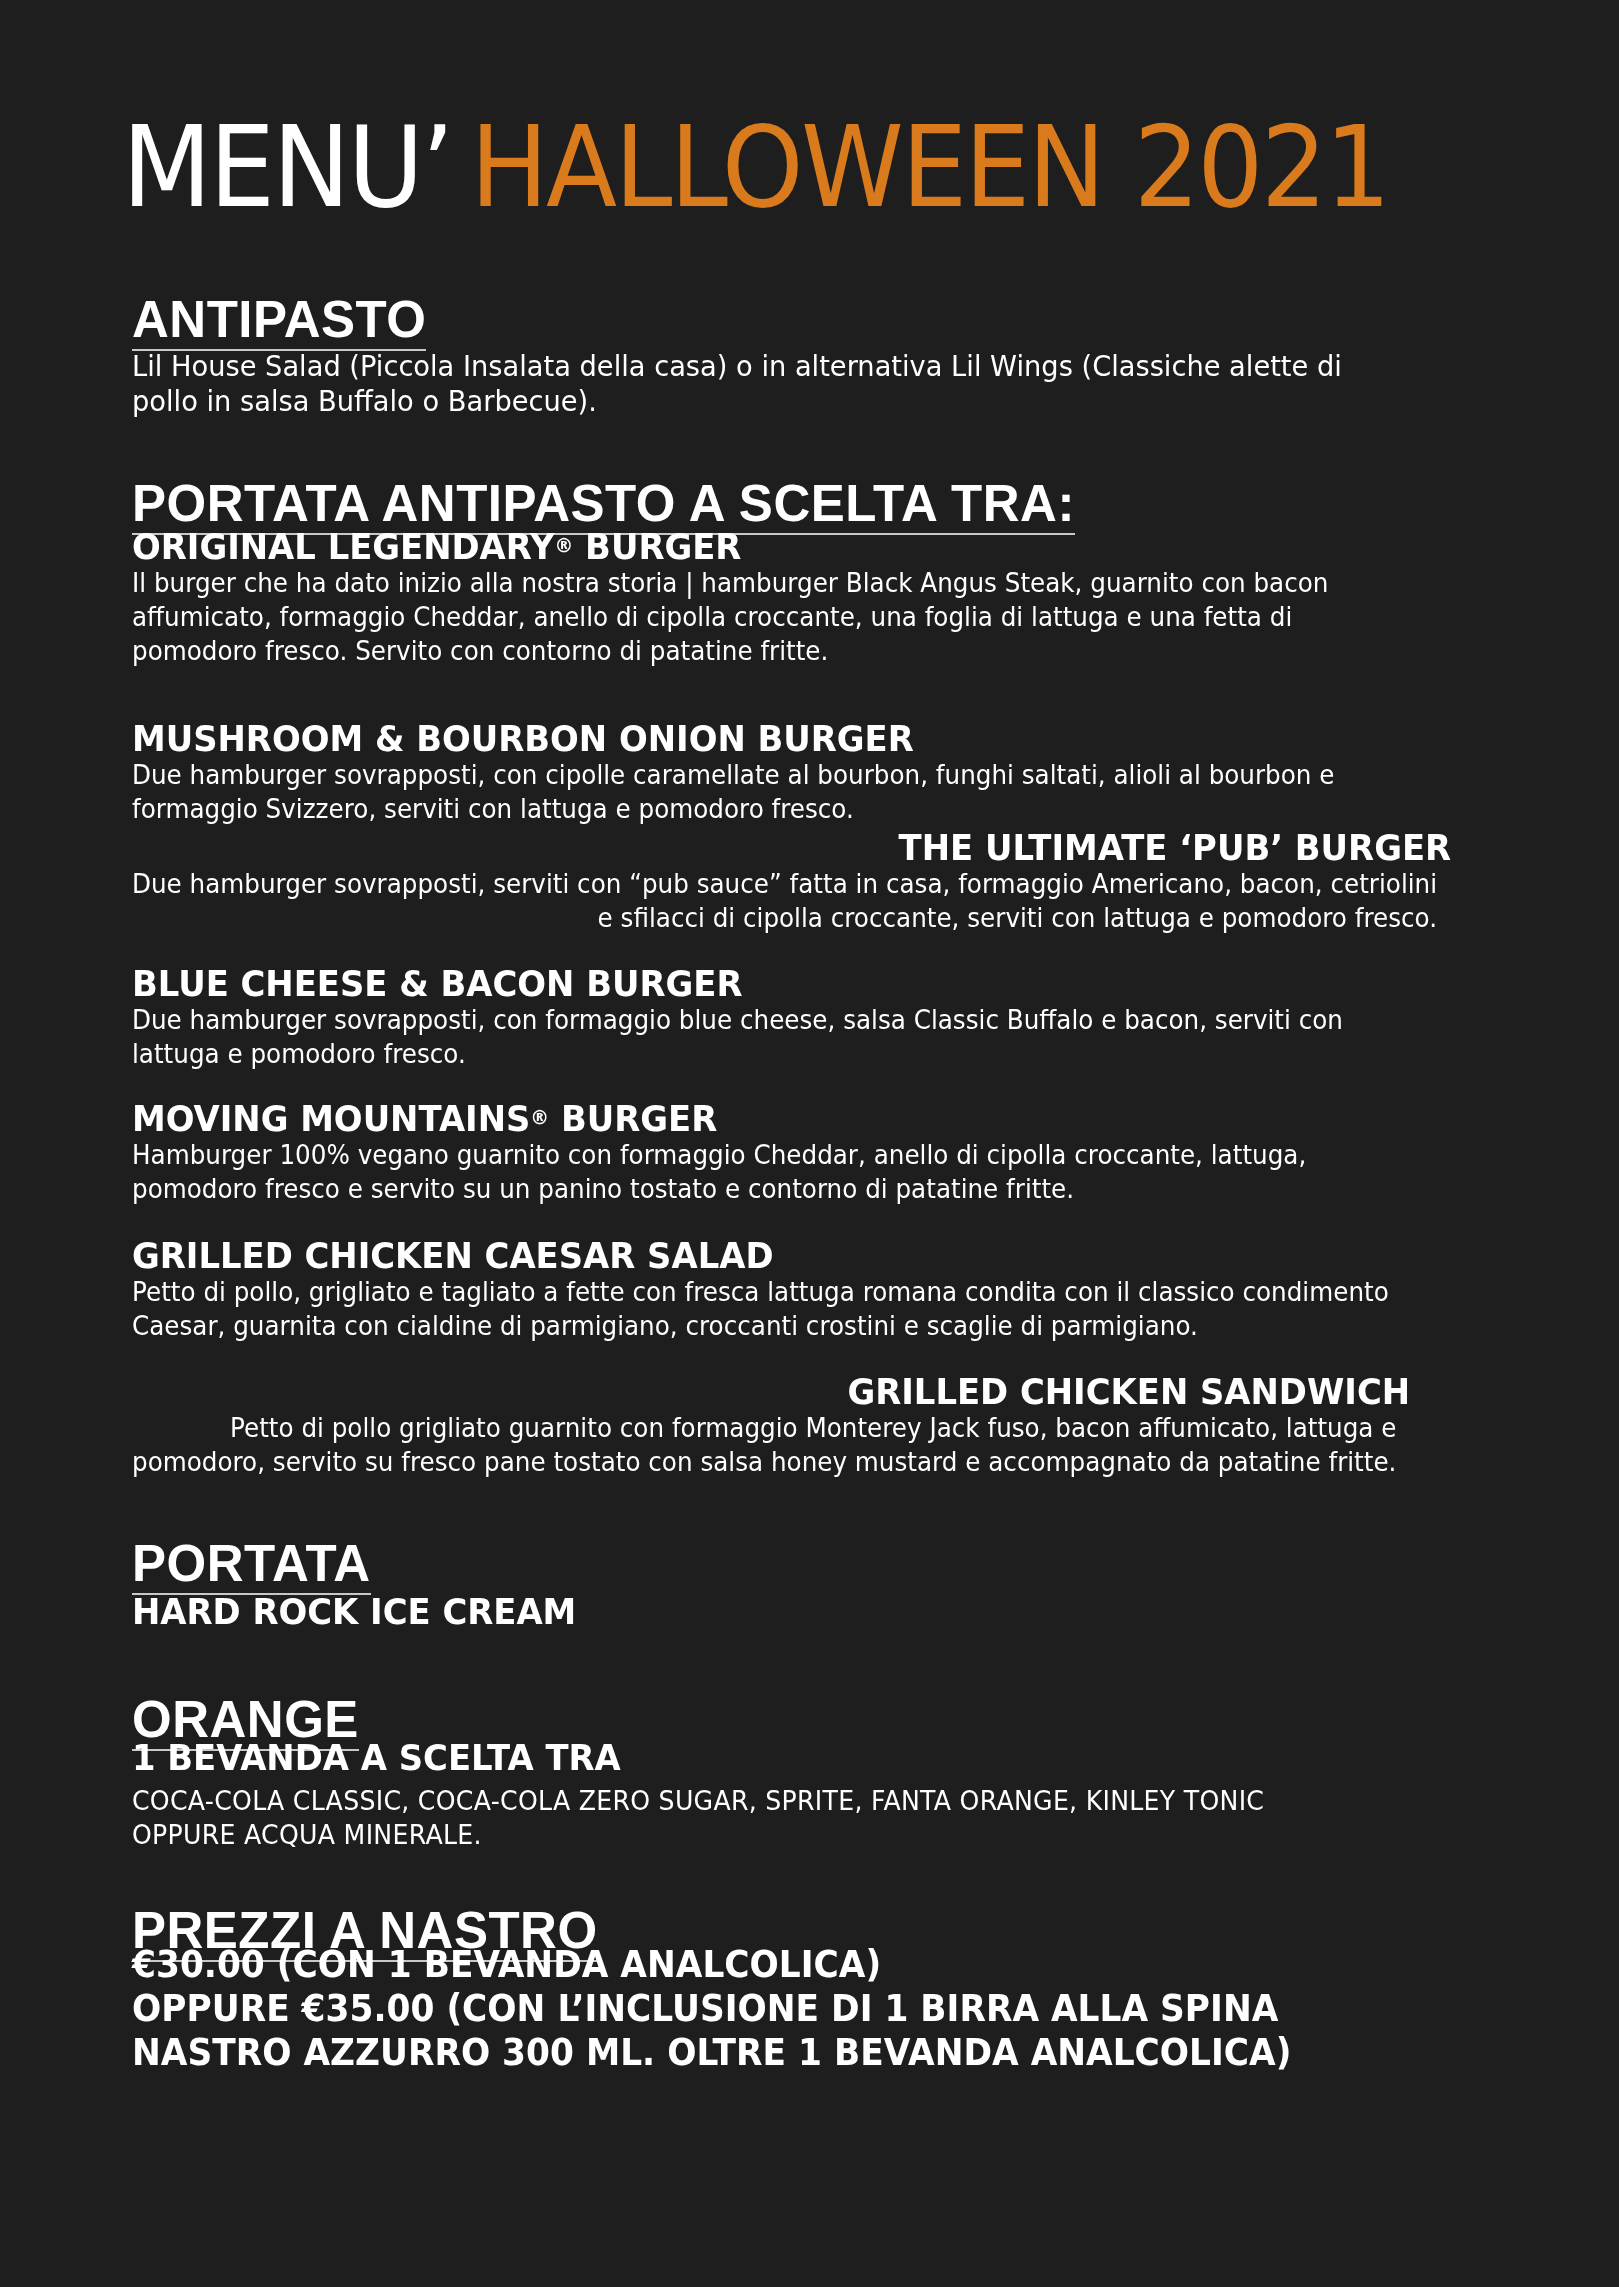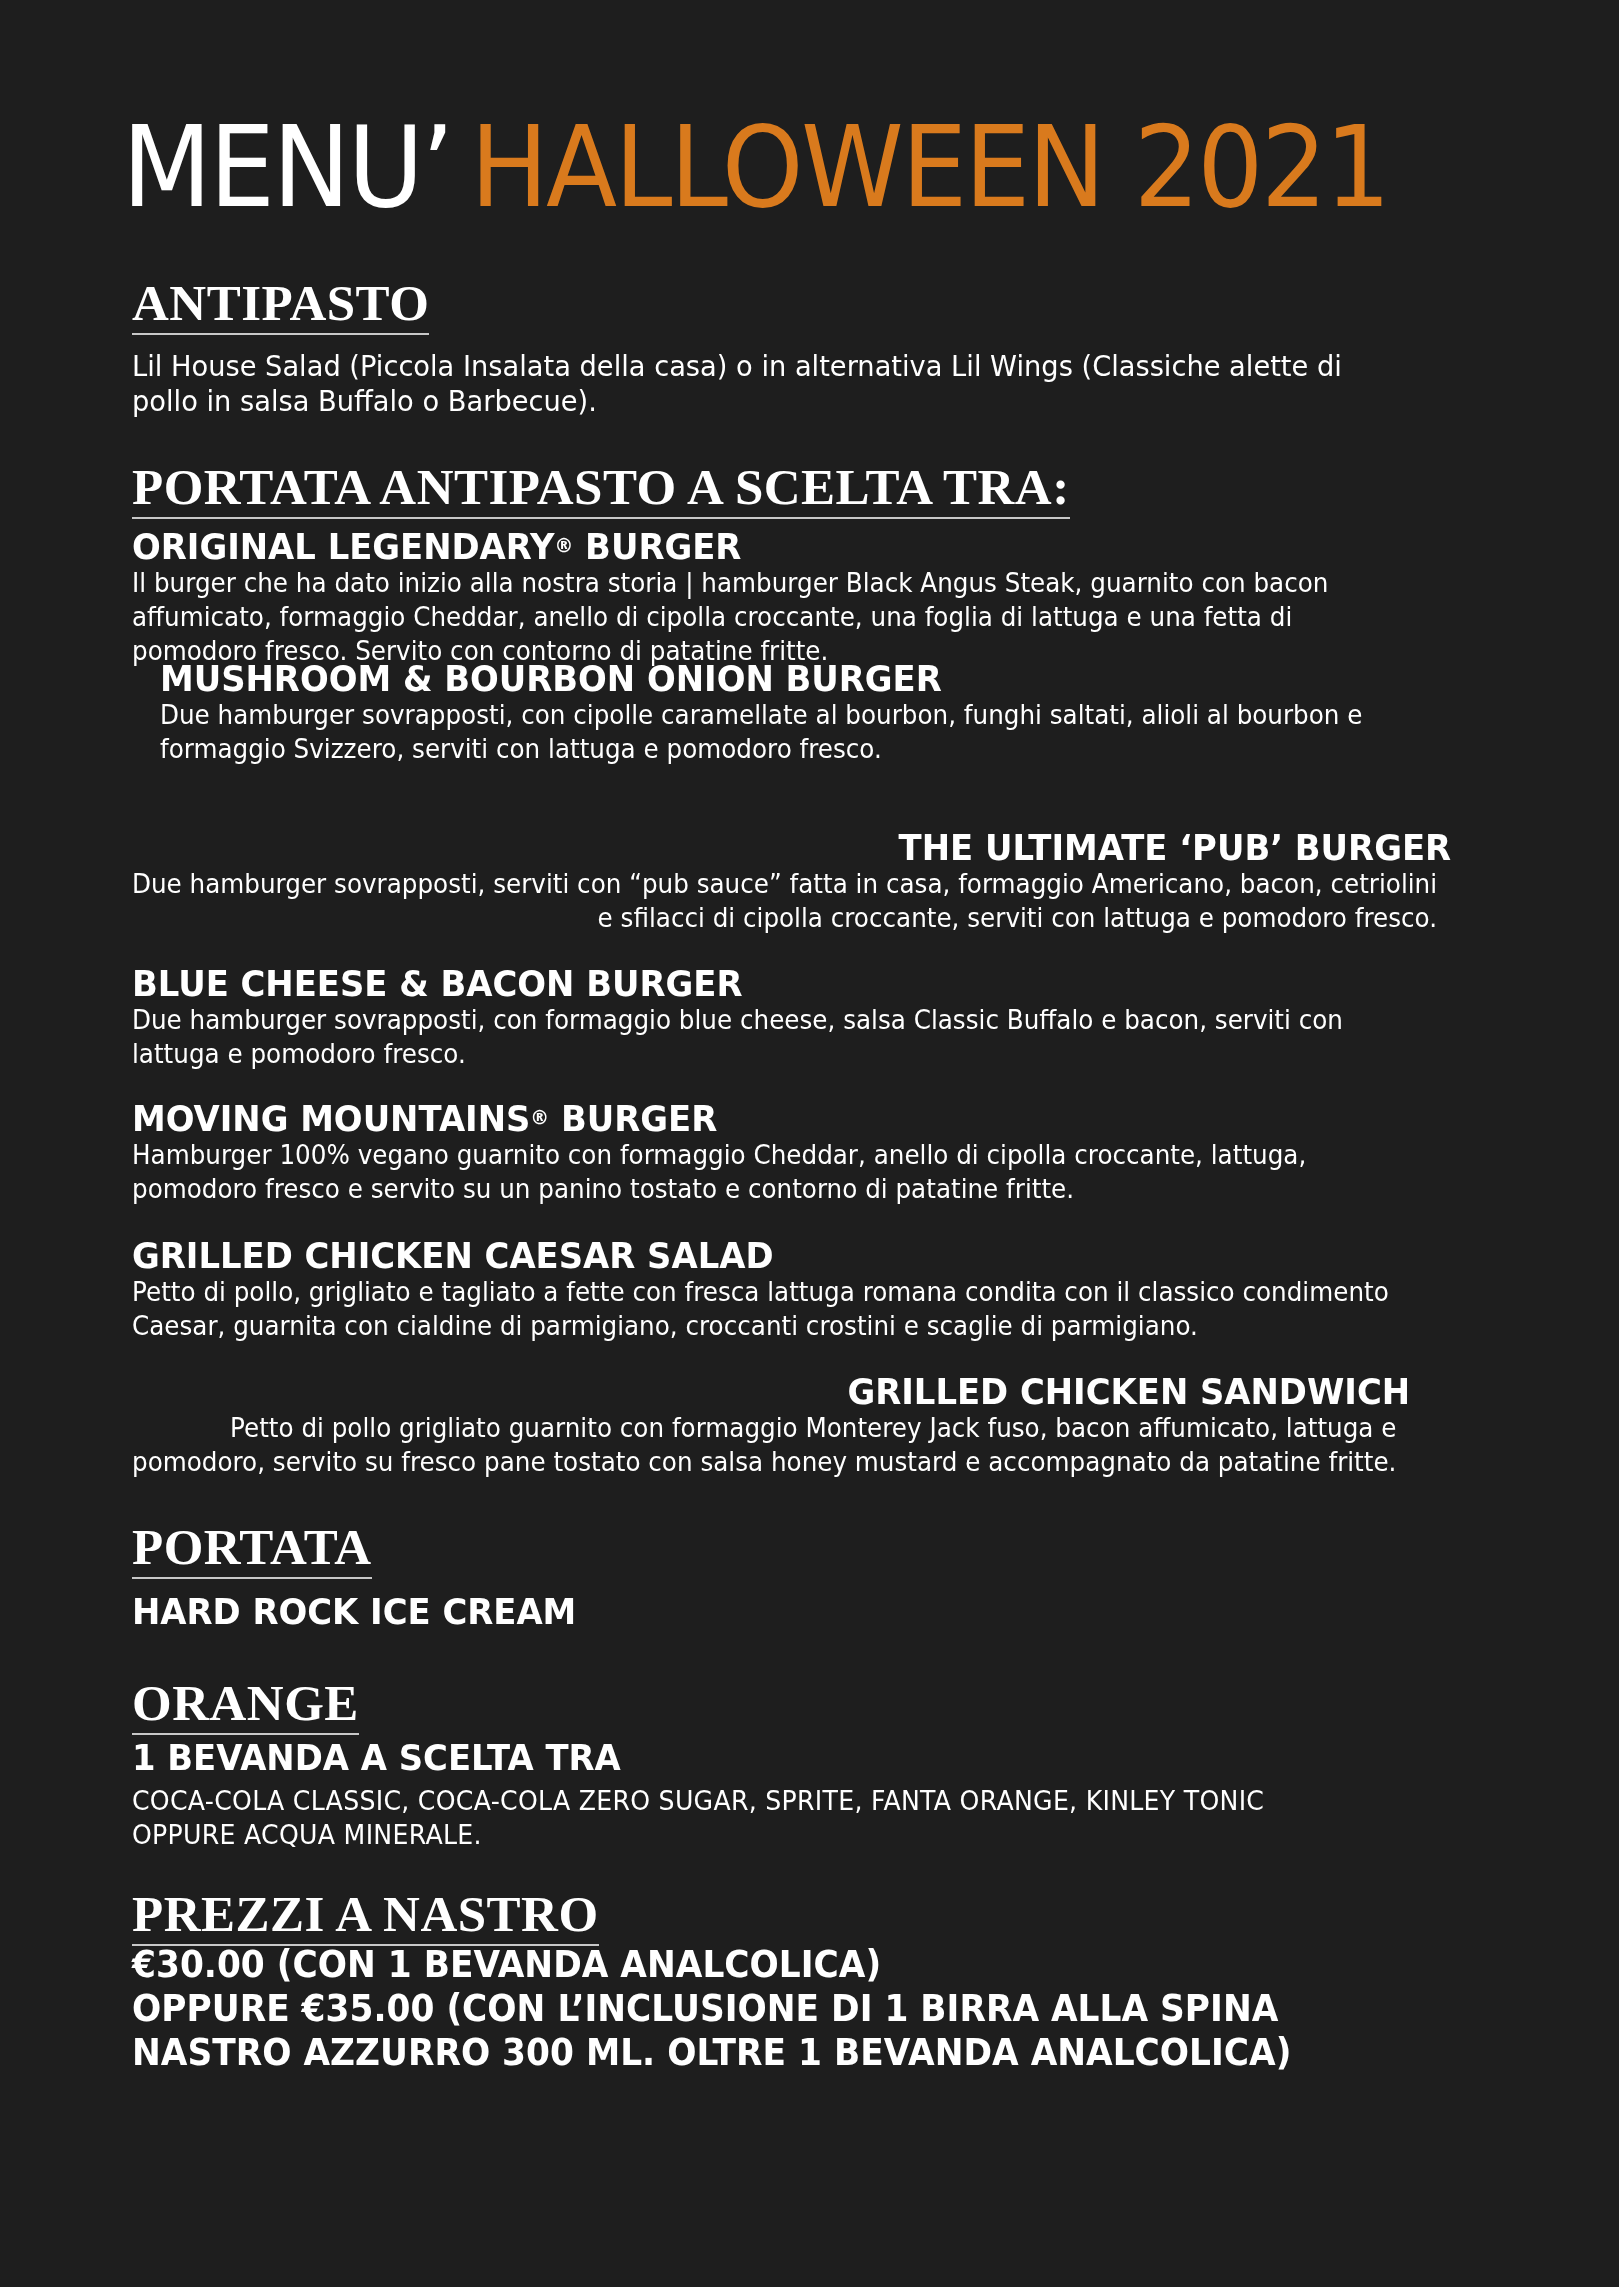--- a/index.html
+++ b/index.html
@@ -20,27 +20,28 @@
       font-size: 113px; line-height: 119px; font-weight: 500;
       letter-spacing: -2.7px;
       transform: scaleX(0.92); transform-origin: left top;
       white-space: nowrap;
     }
     .title .t-white { color: #ffffff; }
     .title .t-orange { color: #d97a1d; margin-left: 20px; }
 
     
     .section-h {
-      font-family: Liberation Serif, serif;
+      font-family: Liberation Sans, sans-serif;
       font-weight: bold;
       font-size: 51px; line-height: 55px;
       letter-spacing: 0.5px;
       display: inline-block;
       padding-bottom: 1.8px;
       border-bottom: 2.7px solid #c8c8c8;
+      margin-top: 16px;
     }
 
     
     .item-h {
       font-family: "DejaVu Sans", sans-serif;
       font-weight: bold;
       font-size: 36px; line-height: 40px;
       letter-spacing: 0px;
       transform: scaleX(0.94); transform-origin: left top;
     }
@@ -92,21 +93,21 @@
 
 <div class="abs" style="top:527px;">
   <div class="item-h"><span>ORIGINAL LEGENDARY</span><sup>®</sup><span> BURGER</span></div>
   <div class="body" style="margin-top:-0.9px;">
     <span class="line">Il burger che ha dato inizio alla nostra storia | hamburger Black Angus Steak, guarnito con bacon</span>
     <span class="line">affumicato, formaggio Cheddar, anello di cipolla croccante, una foglia di lattuga e una fetta di</span>
     <span class="line">pomodoro fresco. Servito con contorno di patatine fritte.</span>
   </div>
 </div>
 
-<div class="abs" style="top:659px;margin-left:28px;">
+<div class="abs" style="top:719px;">
   <div class="item-h">MUSHROOM &amp; BOURBON ONION BURGER</div>
   <div class="body" style="margin-top:-0.9px;">
     <span class="line">Due hamburger sovrapposti, con cipolle caramellate al bourbon, funghi saltati, alioli al bourbon e</span>
     <span class="line">formaggio Svizzero,  serviti con lattuga e pomodoro fresco.</span>
   </div>
 </div>
 
 <div class="abs" style="top:828px;text-align:right;">
   <div class="item-h">THE ULTIMATE ‘PUB’ BURGER</div>
   <div class="body" style="margin-top:-0.9px;">

